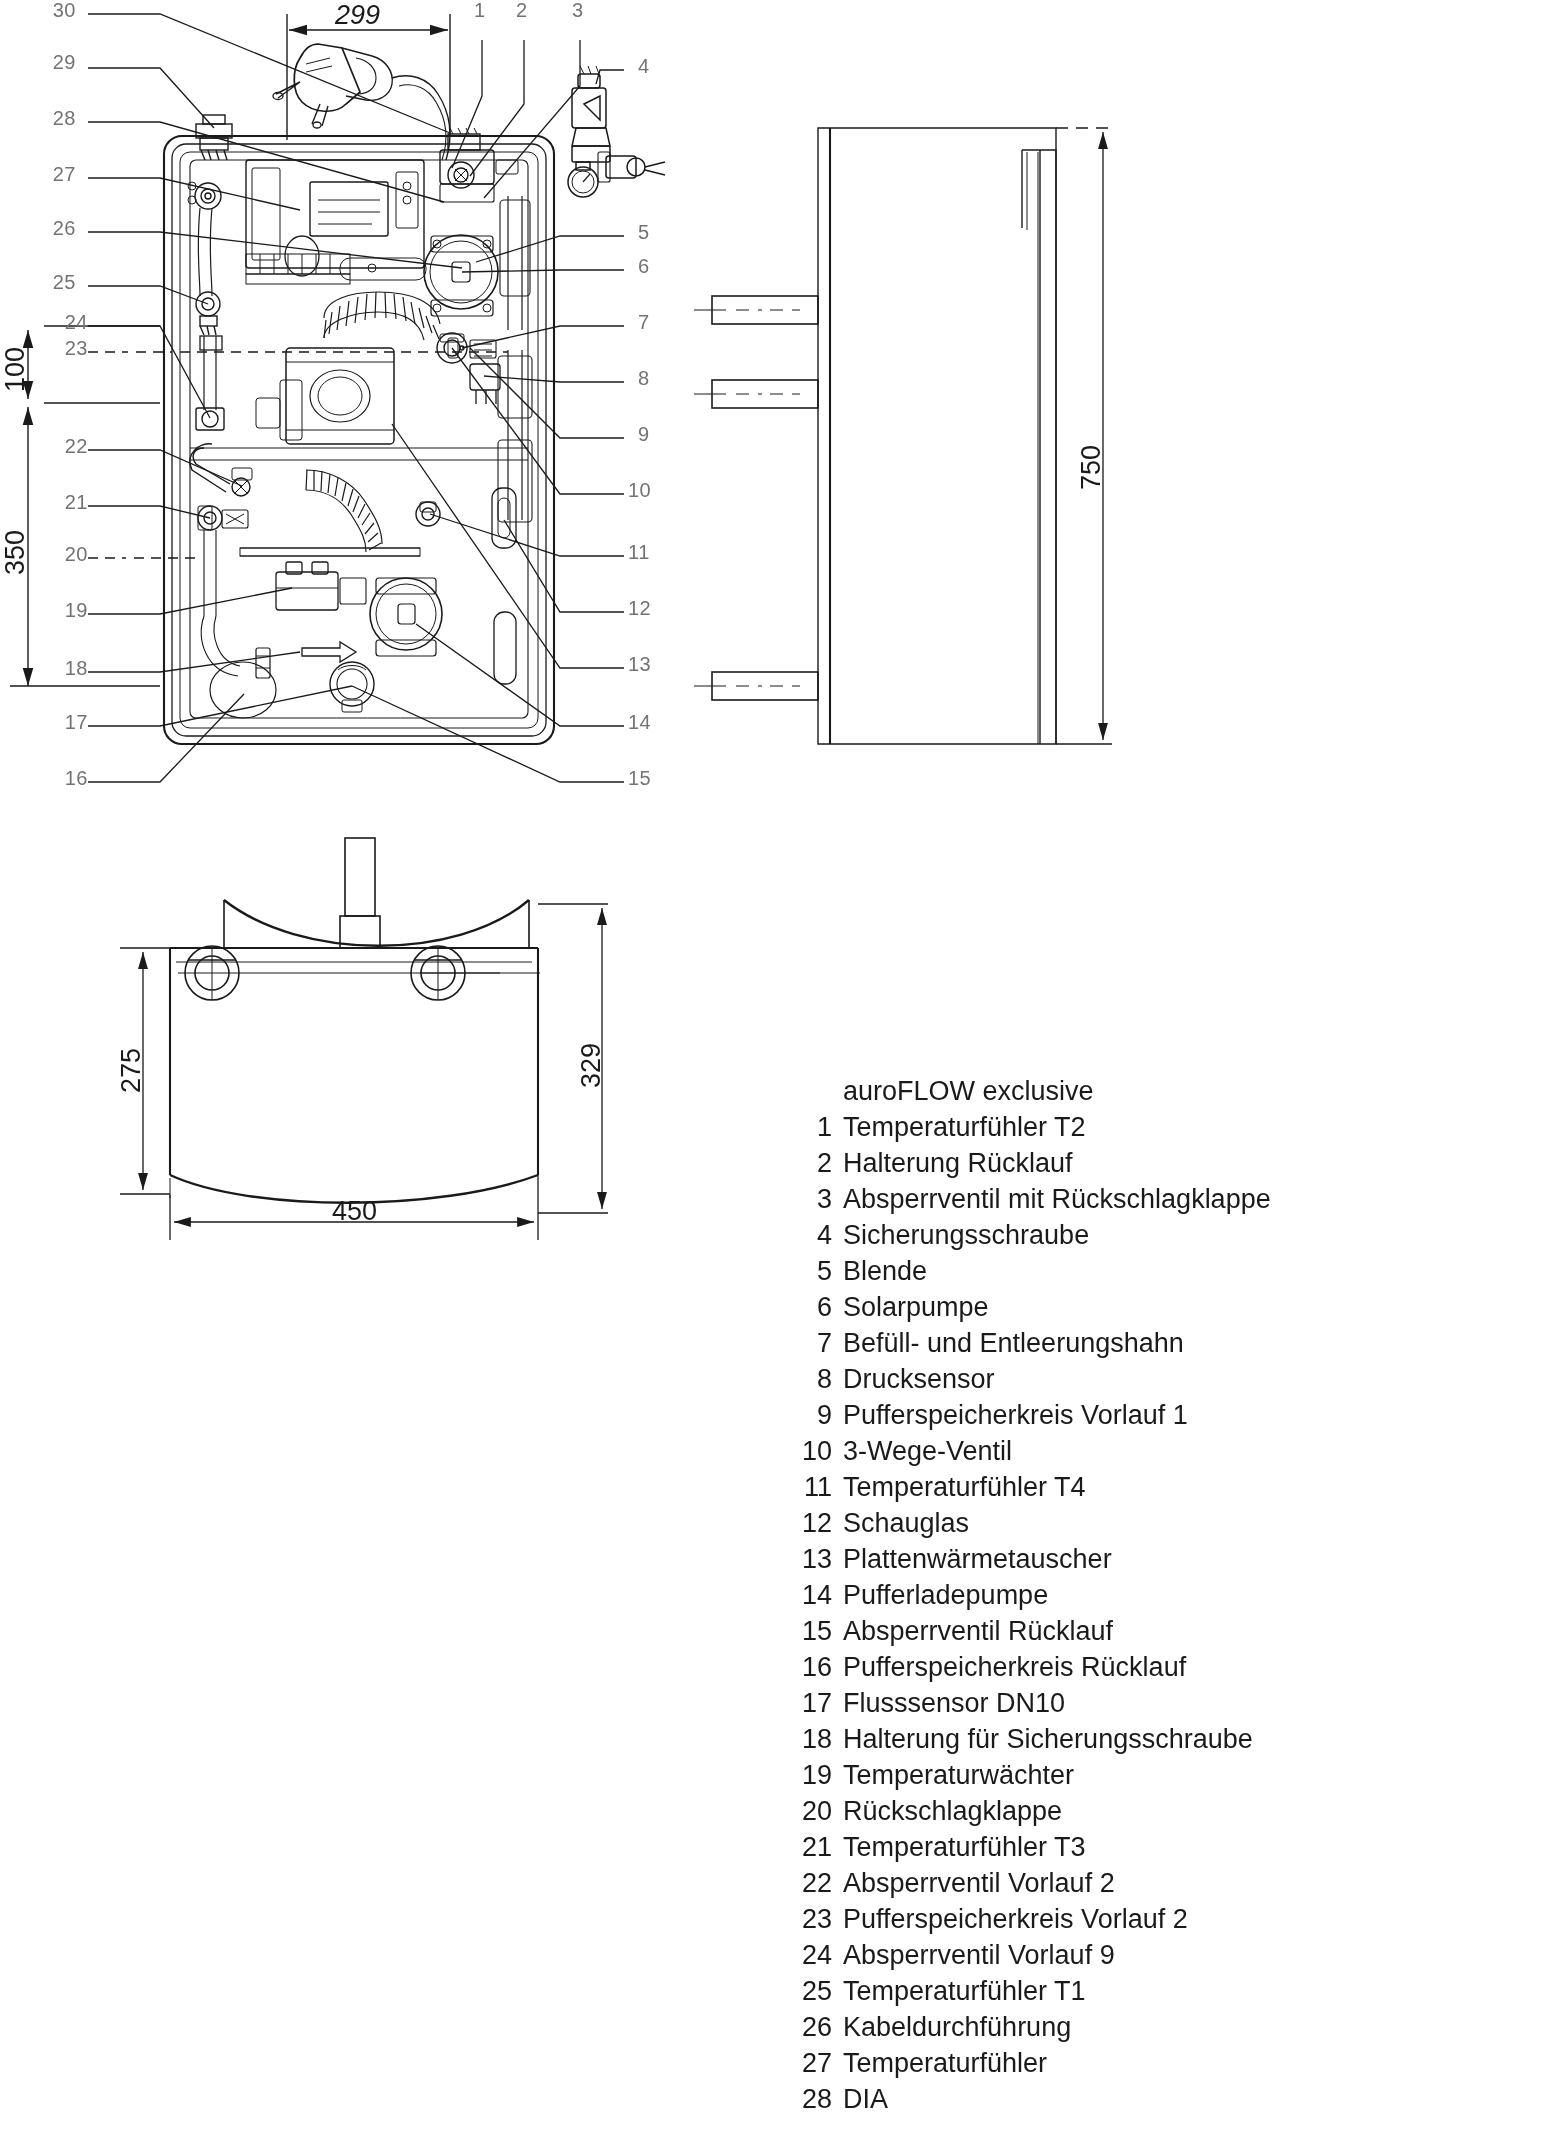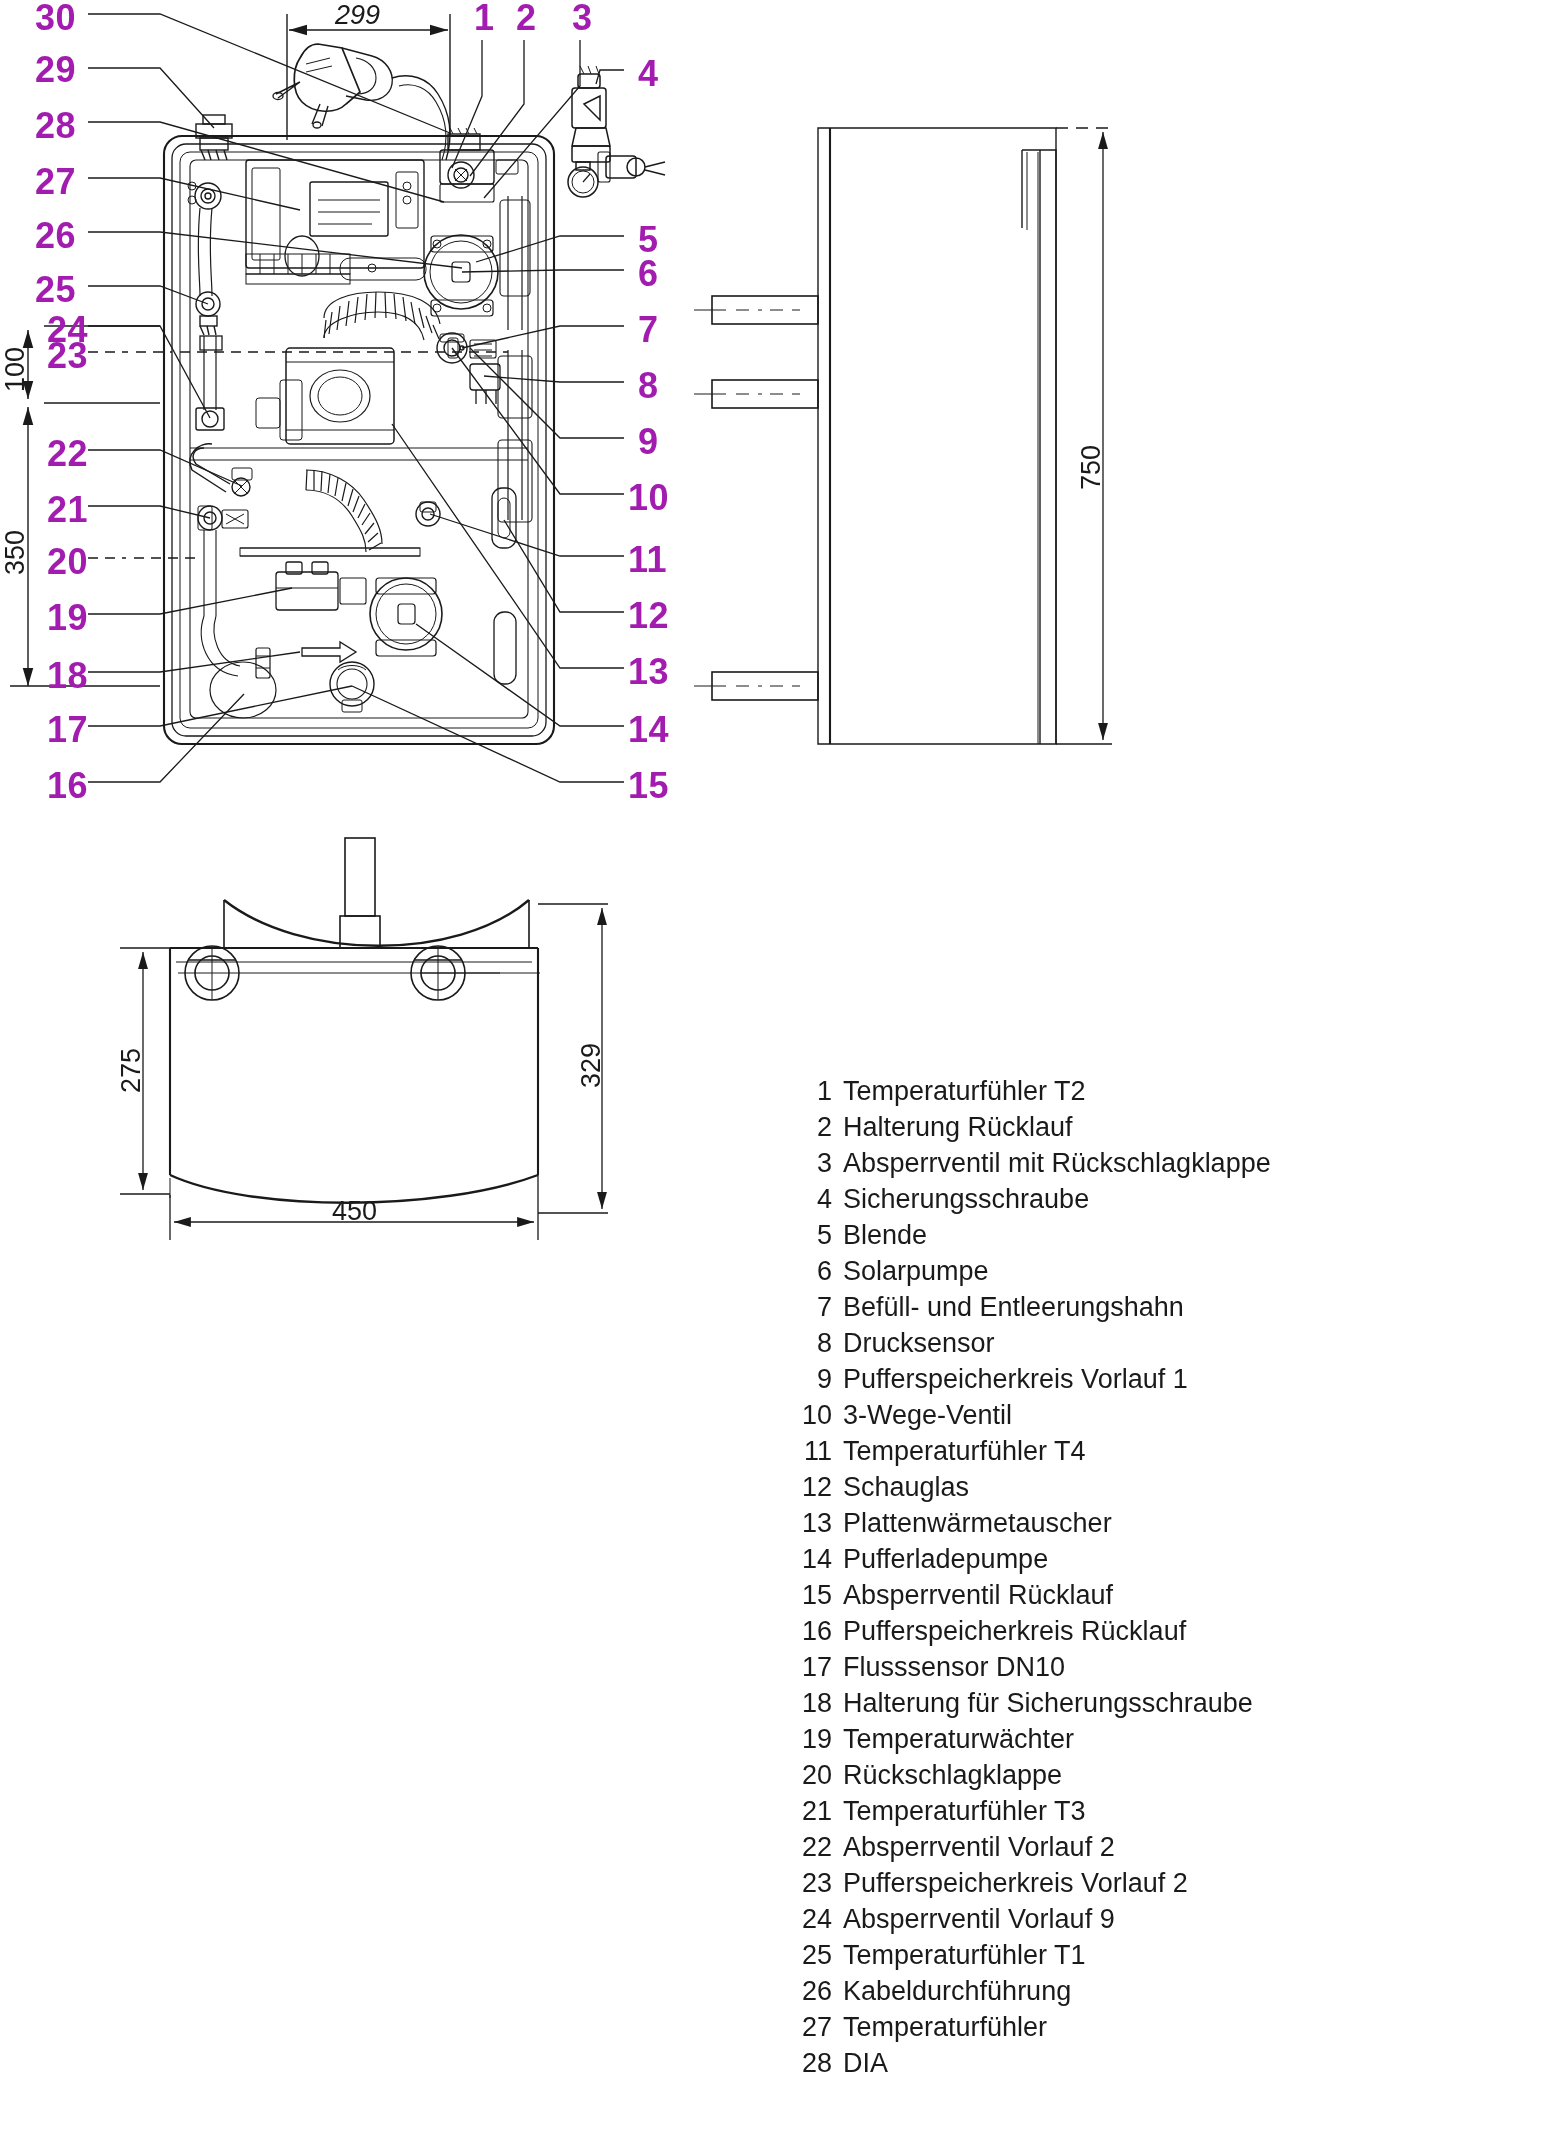--- a/index.html
+++ b/index.html
@@ -20,23 +20,23 @@
   }
   svg.layer {
     position: absolute;
     left: 0;
     top: 0;
     width: 1563px;
     height: 2140px;
   }
   .callout-num {
     position: absolute;
-    font-size: 36px;
-    font-weight: bold;
-    color: #a21caf;
+    font-size: 20px;
+    font-weight: normal;
+    color: #737373;
     letter-spacing: 0.5px;
     line-height: 1;
     white-space: nowrap;
   }
   .callout-left { text-align: right; }
   .callout-right { text-align: left; }
   .dim-label {
     position: absolute;
     font-size: 27px;
     color: #1a1a1a;
@@ -533,20 +533,21 @@
 
   <div class="dim-label" style="left:335px; top:2px;font-style:italic;">299</div>
   <div class="dim-label dim-vert" style="left:2px; top:392px;">100</div>
   <div class="dim-label dim-vert" style="left:2px; top:575px;">350</div>
   <div class="dim-label dim-vert" style="left:1078px; top:490px;">750</div>
   <div class="dim-label dim-vert" style="left:118px; top:1093px;">275</div>
   <div class="dim-label dim-vert" style="left:578px; top:1088px;">329</div>
   <div class="dim-label" style="left:332px; top:1198px;">450</div>
 
   <div id="legend">
+    <div class="title-line">auroFLOW exclusive</div>
     <div id="legend-rows">
         <div class="lrow">
           <span class="lnum">1</span>
           <span class="ltxt">Temperaturfühler T2</span>
         </div>
         <div class="lrow">
           <span class="lnum">2</span>
           <span class="ltxt">Halterung Rücklauf</span>
         </div>
         <div class="lrow">

